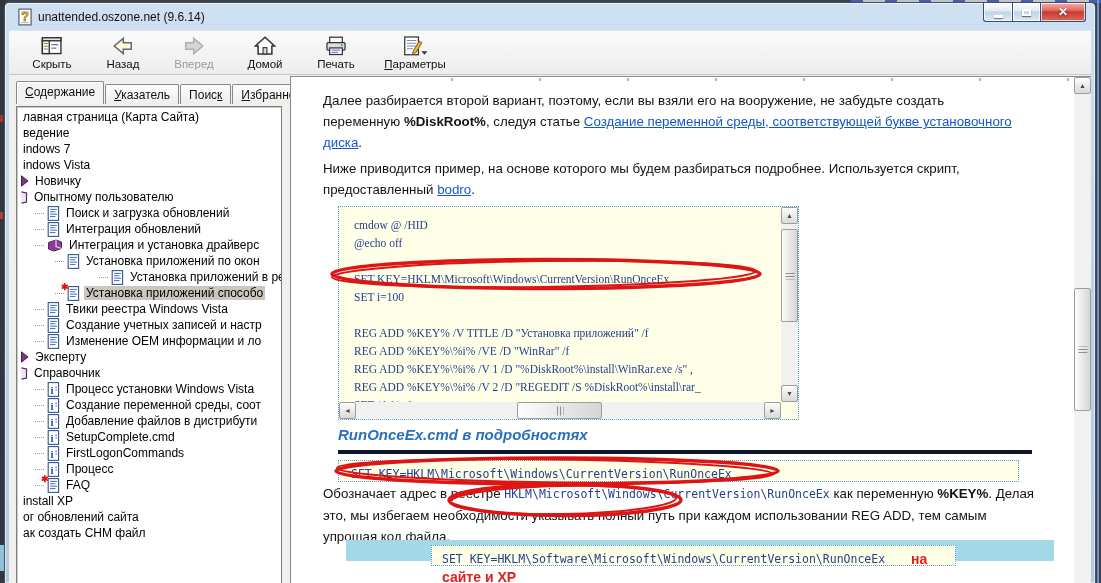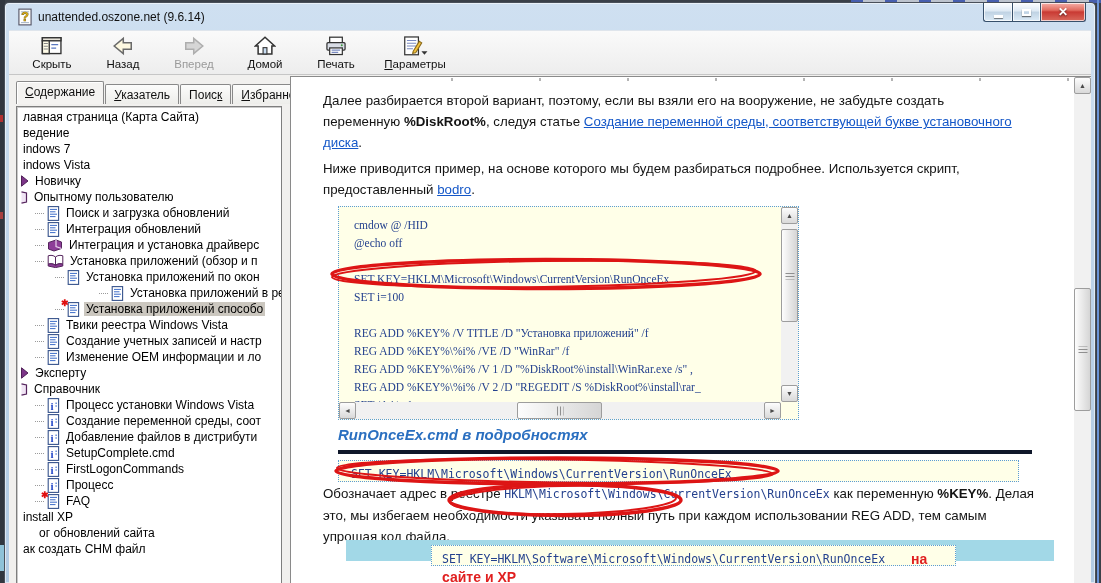--- a/index.html
+++ b/index.html
@@ -273,31 +273,20 @@
             <div class="tree-row" style="padding-left: 18px;">
               <span class="conn"></span>
               <span class="tree-ico">
                 <svg width="16" height="15" viewBox="0 0 16 15">
                   <path d="M1.5 11 L1.5 4.5 L9 2 L14.5 4 L14.5 10.5 L7 13 Z" fill="#8d3d98" stroke="#54245c"></path>
                   <path d="M9 2 L9 8.5 L14.5 10.5" fill="none" stroke="#e8d4ec" stroke-width="1.2"></path>
                 </svg>
               </span>
               <span class="tree-lbl">Интеграция и установка драйверс</span>
             </div>
-            <div class="tree-row" style="padding-left: 18px;">
-              <span class="conn"></span>
-              <span class="tree-ico">
-                <svg width="17" height="14" viewBox="0 0 17 14">
-                  <path d="M8.5 3 C6.5 1.2 3.5 1 1.2 1.8 L1.2 10.2 C3.5 9.4 6.5 9.6 8.5 11.4 C10.5 9.6 13.5 9.4 15.8 10.2 L15.8 1.8 C13.5 1 10.5 1.2 8.5 3 Z" fill="#ffffff" stroke="#54245c"></path>
-                  <path d="M8.5 3 L8.5 11.4" stroke="#54245c"></path>
-                  <path d="M1.2 10.2 C3.5 9.4 6.5 9.6 8.5 11.4 C10.5 9.6 13.5 9.4 15.8 10.2 L15.8 12 L8.5 13.6 L1.2 12 Z" fill="#8d3d98" stroke="#54245c"></path>
-                </svg>
-              </span>
-              <span class="tree-lbl">Установка приложений (обзор и п</span>
-            </div>
             <div class="tree-row" style="padding-left: 38px;">
               <span class="conn"></span>
               <span class="tree-ico">
                 <svg width="13" height="15" viewBox="0 0 13 15">
                   <rect x="1.2" y="0.6" width="10.4" height="13.8" fill="#ffffff" stroke="#37538c" stroke-width="1.1"></rect>
                   <path d="M3 3.4 H10 M3 5.8 H8.5 M3 8.2 H10 M3 10.6 H8.5" stroke="#3c6cc8" stroke-width="1"></path>
                 </svg>
               </span>
               <span class="tree-lbl">Установка приложений по окон</span>
             </div>
@@ -441,21 +430,21 @@
                   <rect x="1.2" y="0.6" width="10.4" height="13.8" fill="#ffffff" stroke="#37538c" stroke-width="1.1"></rect>
                   <path d="M3 3.4 H10 M3 5.8 H8.5 M3 8.2 H10 M3 10.6 H8.5" stroke="#3c6cc8" stroke-width="1"></path>
                 </svg>
                 <span class="star">✱</span>
               </span>
               <span class="tree-lbl">FAQ</span>
             </div>
             <div class="tree-row" style="padding-left: 4px;">
               <span class="tree-lbl">install XP</span>
             </div>
-            <div class="tree-row" style="padding-left: 20px;">
+            <div class="tree-row" style="padding-left: 4px;">
               <span class="tree-lbl">ог обновлений сайта</span>
             </div>
             <div class="tree-row" style="padding-left: 4px;">
               <span class="tree-lbl">ак создать CHM файл</span>
             </div>
           </div>
       </div>
 
       <div id="contentpane">
         <div id="doc">

